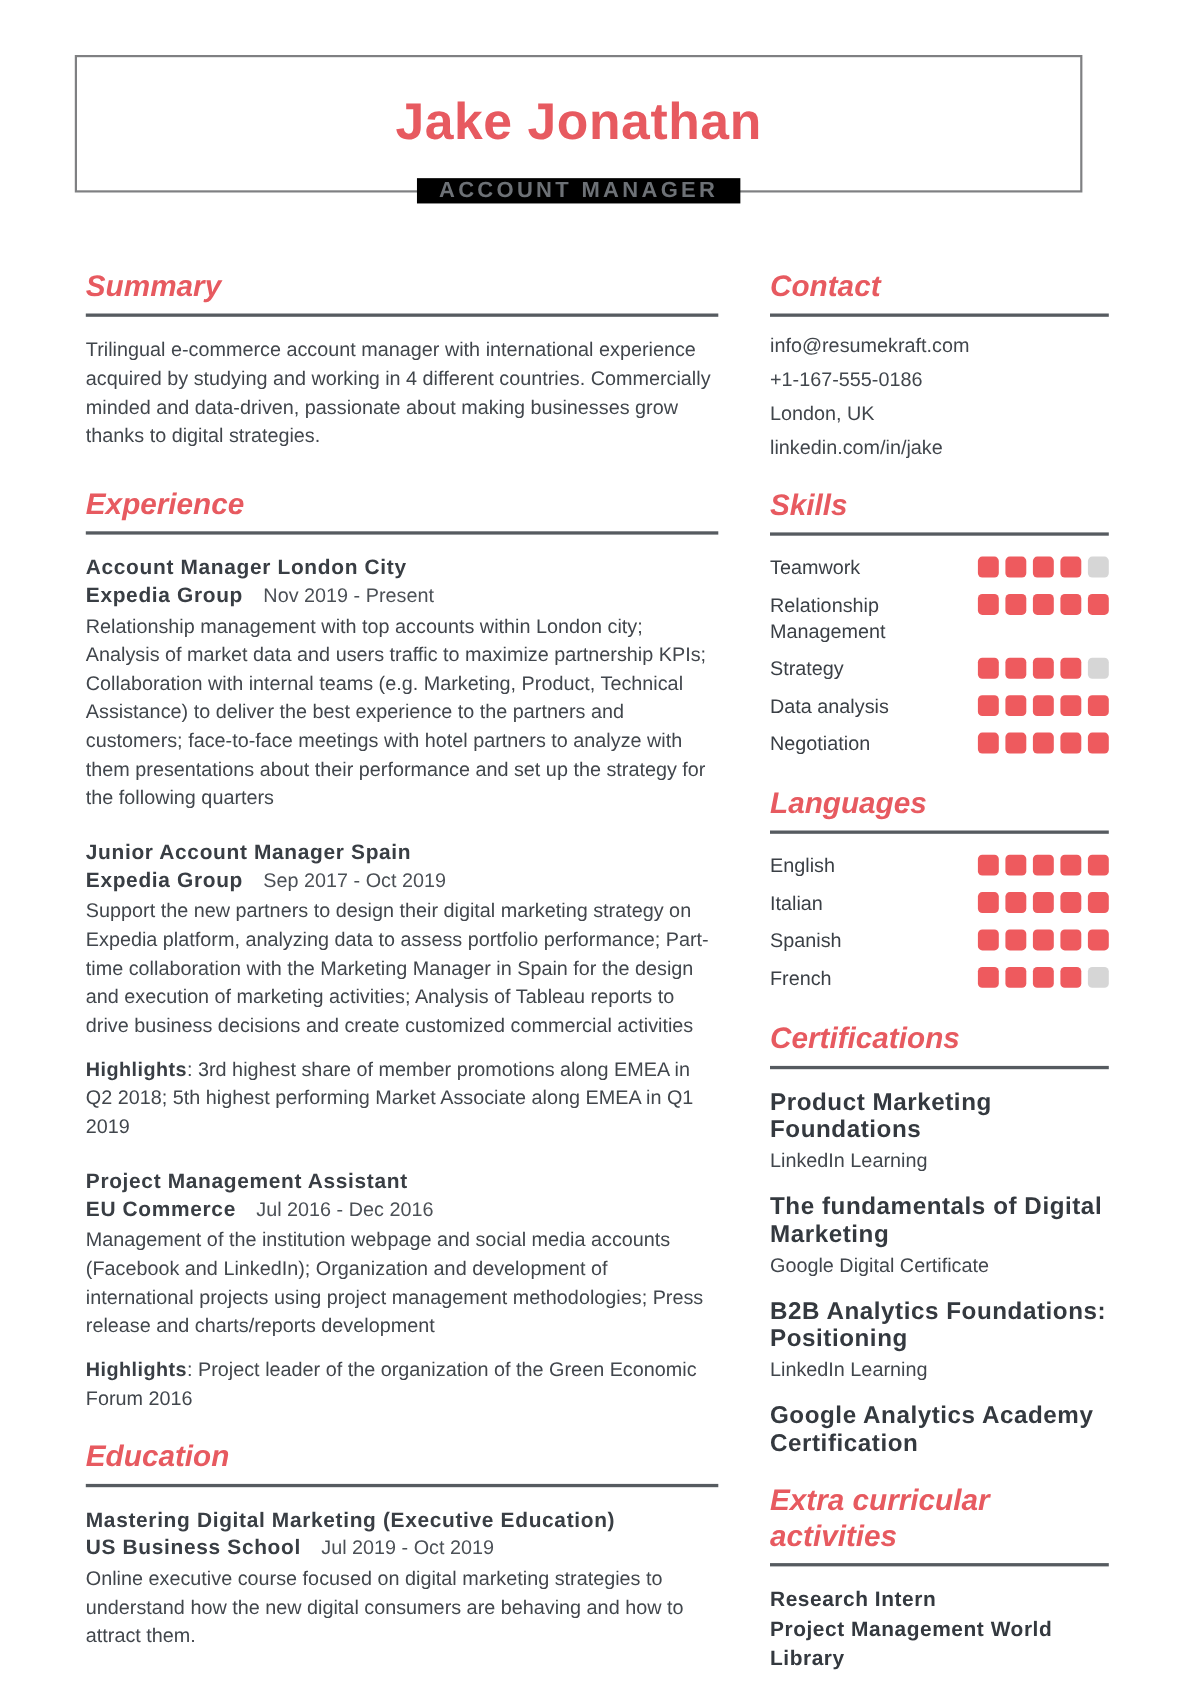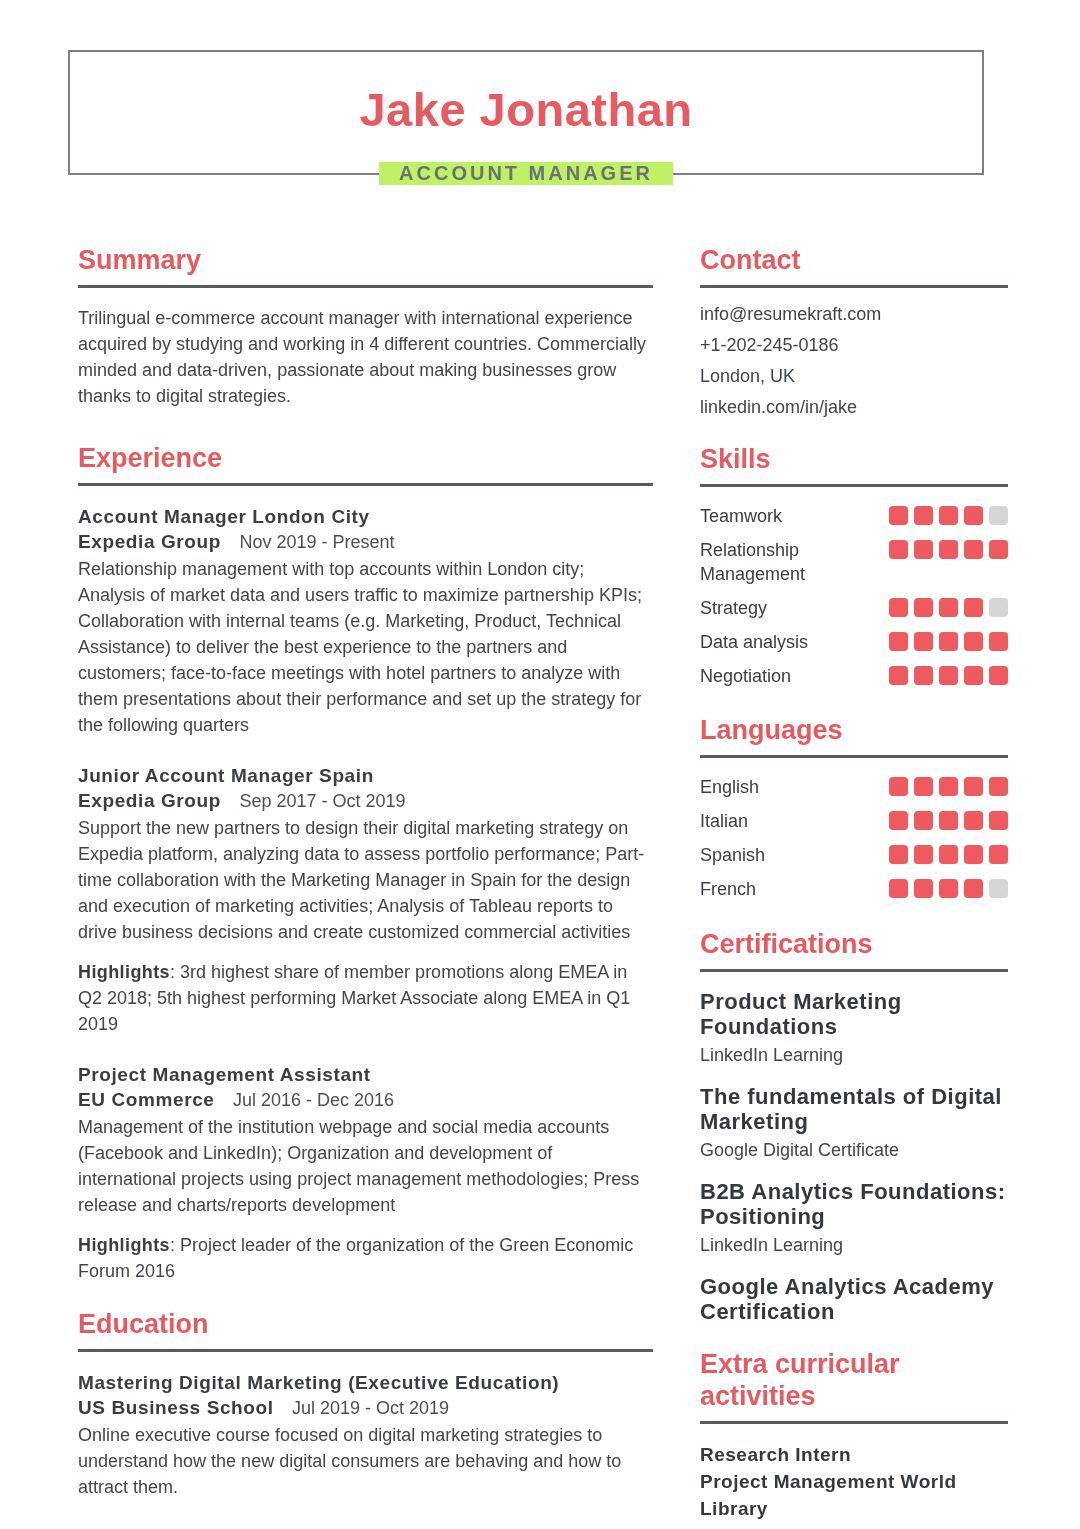--- a/index.html
+++ b/index.html
@@ -23,35 +23,35 @@
   .name {
     margin-top: 30px;
     text-align: center;
     font-size: 47px; font-weight: 700;
     color: #e75a60;
     letter-spacing: 0.5px;
   }
   .subtitle {
     position: absolute; left: 50%; bottom: 0;
     transform: translate(-50%, 52%);
-    background: #bef264;
+    background: #000000;
     padding: 0 20px;
     font-size: 20px; font-weight: 600;
     letter-spacing: 3px;
     color: #6d7176;
     white-space: nowrap;
   }
 
   
   .col-left  { position: absolute; left: 78px;  top: 244px; width: 575px; }
   .col-right { position: absolute; left: 700px; top: 244px; width: 308px; }
 
   
   .sec-head {
-    font-weight: 700;
+    font-style: italic; font-weight: 700;
     font-size: 27px; line-height: 32px;
     color: #e75a60;
     margin: 0 0 9px 0;
   }
   .sec-rule { height: 3px; background: #565b60; margin: 0 0 17px 0; }
 
   
   .body-text { font-size: 18px; line-height: 26px; color: #41464c; margin: 0; }
 
   .section { margin-bottom: 33px; }
@@ -158,21 +158,21 @@
   </div>
 
 </div>
 
 <div class="col-right">
 
   <div class="section" style="margin-bottom:27px;">
     <div class="sec-head">Contact</div>
     <div class="sec-rule"></div>
     <div class="contact-item">info@resumekraft.com</div>
-    <div class="contact-item">+1-202-245-0186</div>
+    <div class="contact-item">+1-167-555-0186</div>
     <div class="contact-item">London, UK</div>
     <div class="contact-item">linkedin.com/in/jake</div>
   </div>
 
   <div class="section" style="margin-bottom:26px;">
     <div class="sec-head">Skills</div>
     <div class="sec-rule"></div>
     <div>
         <div class="rate-row">
           <span class="rate-label">Teamwork</span>

